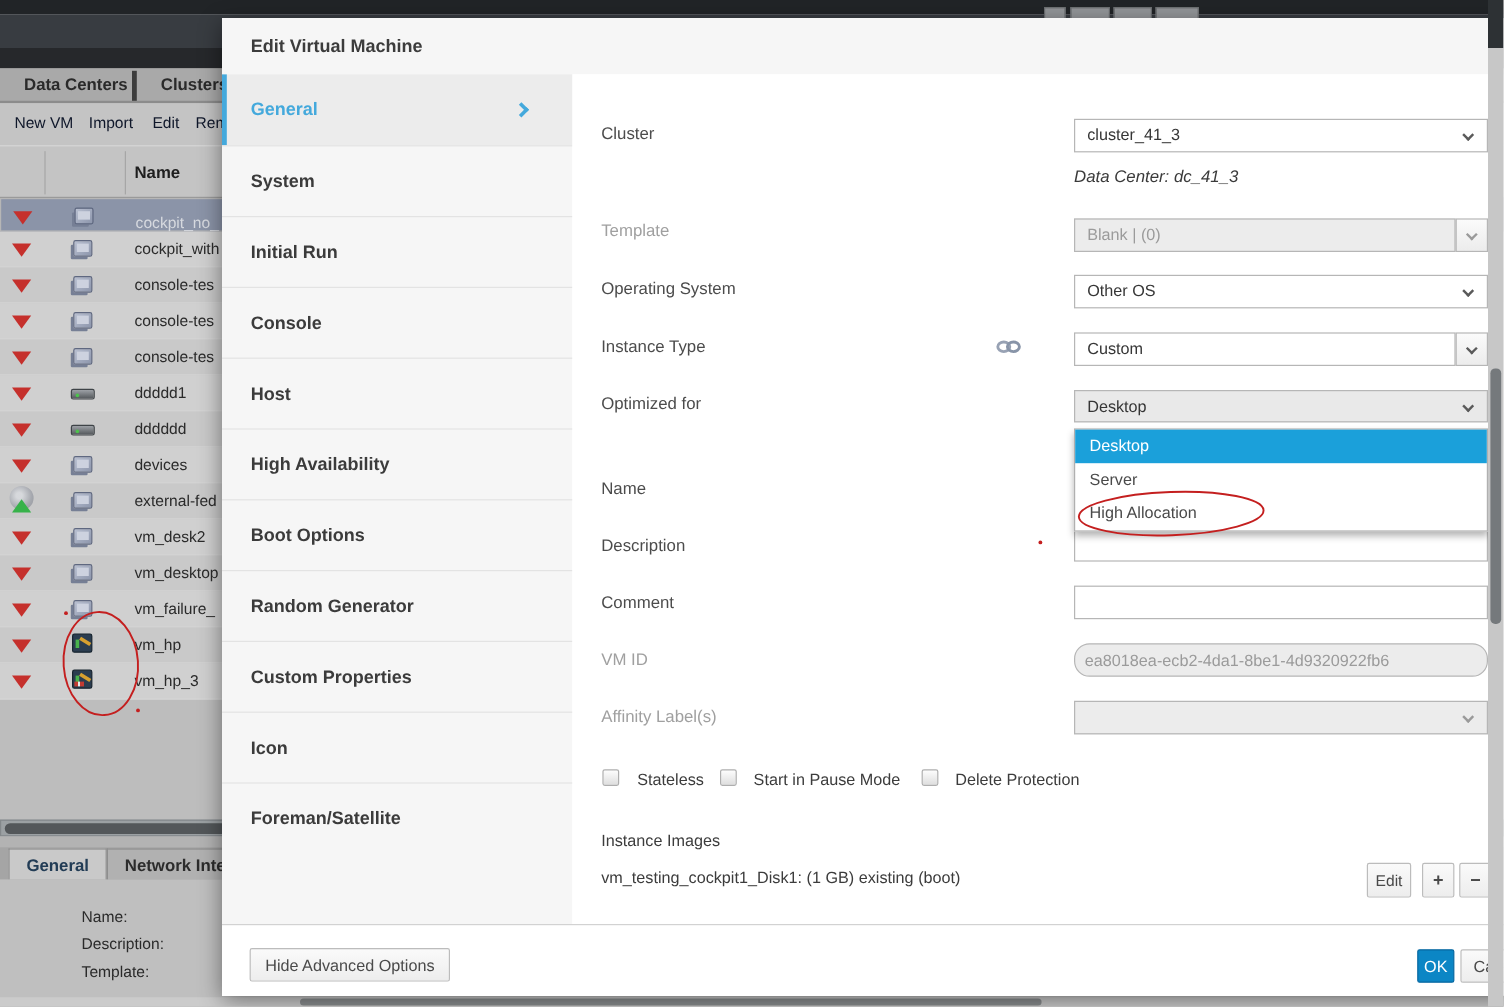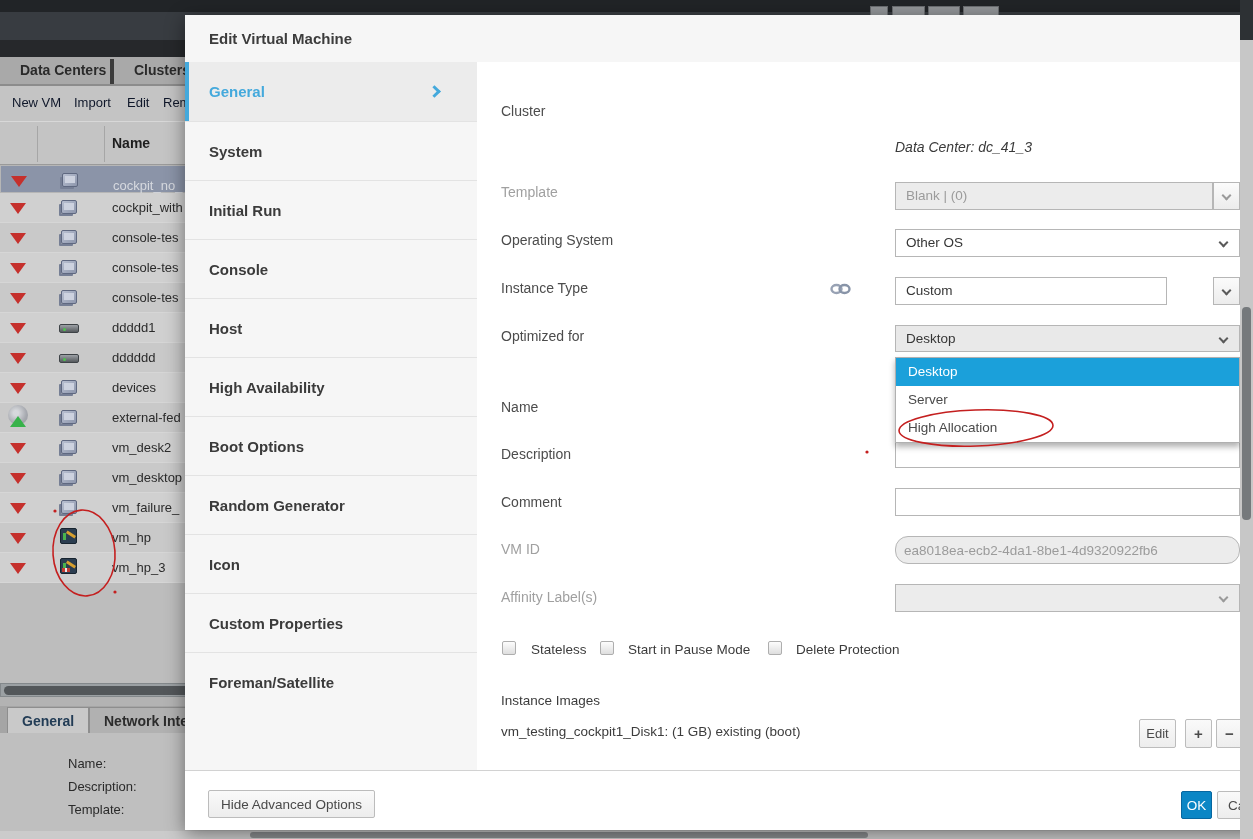--- a/index.html
+++ b/index.html
@@ -273,33 +273,37 @@
       <div class="sitem">
           <span>High Availability</span>
         </div>
       <div class="sitem">
           <span>Boot Options</span>
         </div>
       <div class="sitem">
           <span>Random Generator</span>
         </div>
       <div class="sitem">
+          <span>Custom Properties</span>
+        </div>
+      <div class="sitem">
           <span>Icon</span>
         </div>
       <div class="sitem">
-          <span>Custom Properties</span>
-        </div>
-      <div class="sitem">
           <span>Foreman/Satellite</span>
         </div>
     </div>
 
     <div class="mcontent"></div>
 
     <span class="abs flabel" style="left:316px;top:88px;">Cluster</span>
+    <div class="abs sel" style="left:710px;top:84px;width:345px;">
+      <span>cluster_41_3</span>
+      <span class="chev"></span>
+    </div>
     <span class="abs note" style="left:710px;top:124px;">Data Center: dc_41_3</span>
 
     <span class="abs flabel dis" style="left:316px;top:169px;">Template</span>
     <div class="abs sel dis" style="left:710px;top:167px;width:318px;">
       <span>Blank | (0)</span>
     </div>
     <div class="abs chevbtn" style="left:1028px;top:167px;">
         <span class="chev lite"></span>
       </div>
 
@@ -307,21 +311,21 @@
     <div class="abs sel" style="left:710px;top:214px;width:345px;">
       <span>Other OS</span>
       <span class="chev"></span>
     </div>
 
     <span class="abs flabel" style="left:316px;top:265px;">Instance Type</span>
     <svg class="abs linkicon" style="left:645px;top:268px;" width="21" height="12" viewBox="0 0 21 12">
       <ellipse cx="6.5" cy="6" rx="5" ry="4" fill="none" stroke="#98a2b4" stroke-width="2.4"></ellipse>
       <ellipse cx="14.5" cy="6" rx="5" ry="4" fill="none" stroke="#8894a8" stroke-width="2.4"></ellipse>
     </svg>
-    <div class="abs sel" style="left:710px;top:262px;width:272px;">
+    <div class="abs sel" style="left:710px;top:262px;width:318px;">
       <span>Custom</span>
     </div>
     <div class="abs chevbtn" style="left:1028px;top:262px;">
         <span class="chev"></span>
       </div>
 
     <span class="abs flabel" style="left:316px;top:313px;">Optimized for</span>
     <div class="abs sel gray" style="left:710px;top:310px;width:345px;height:27px;">
       <span>Desktop</span>
       <span class="chev"></span>

